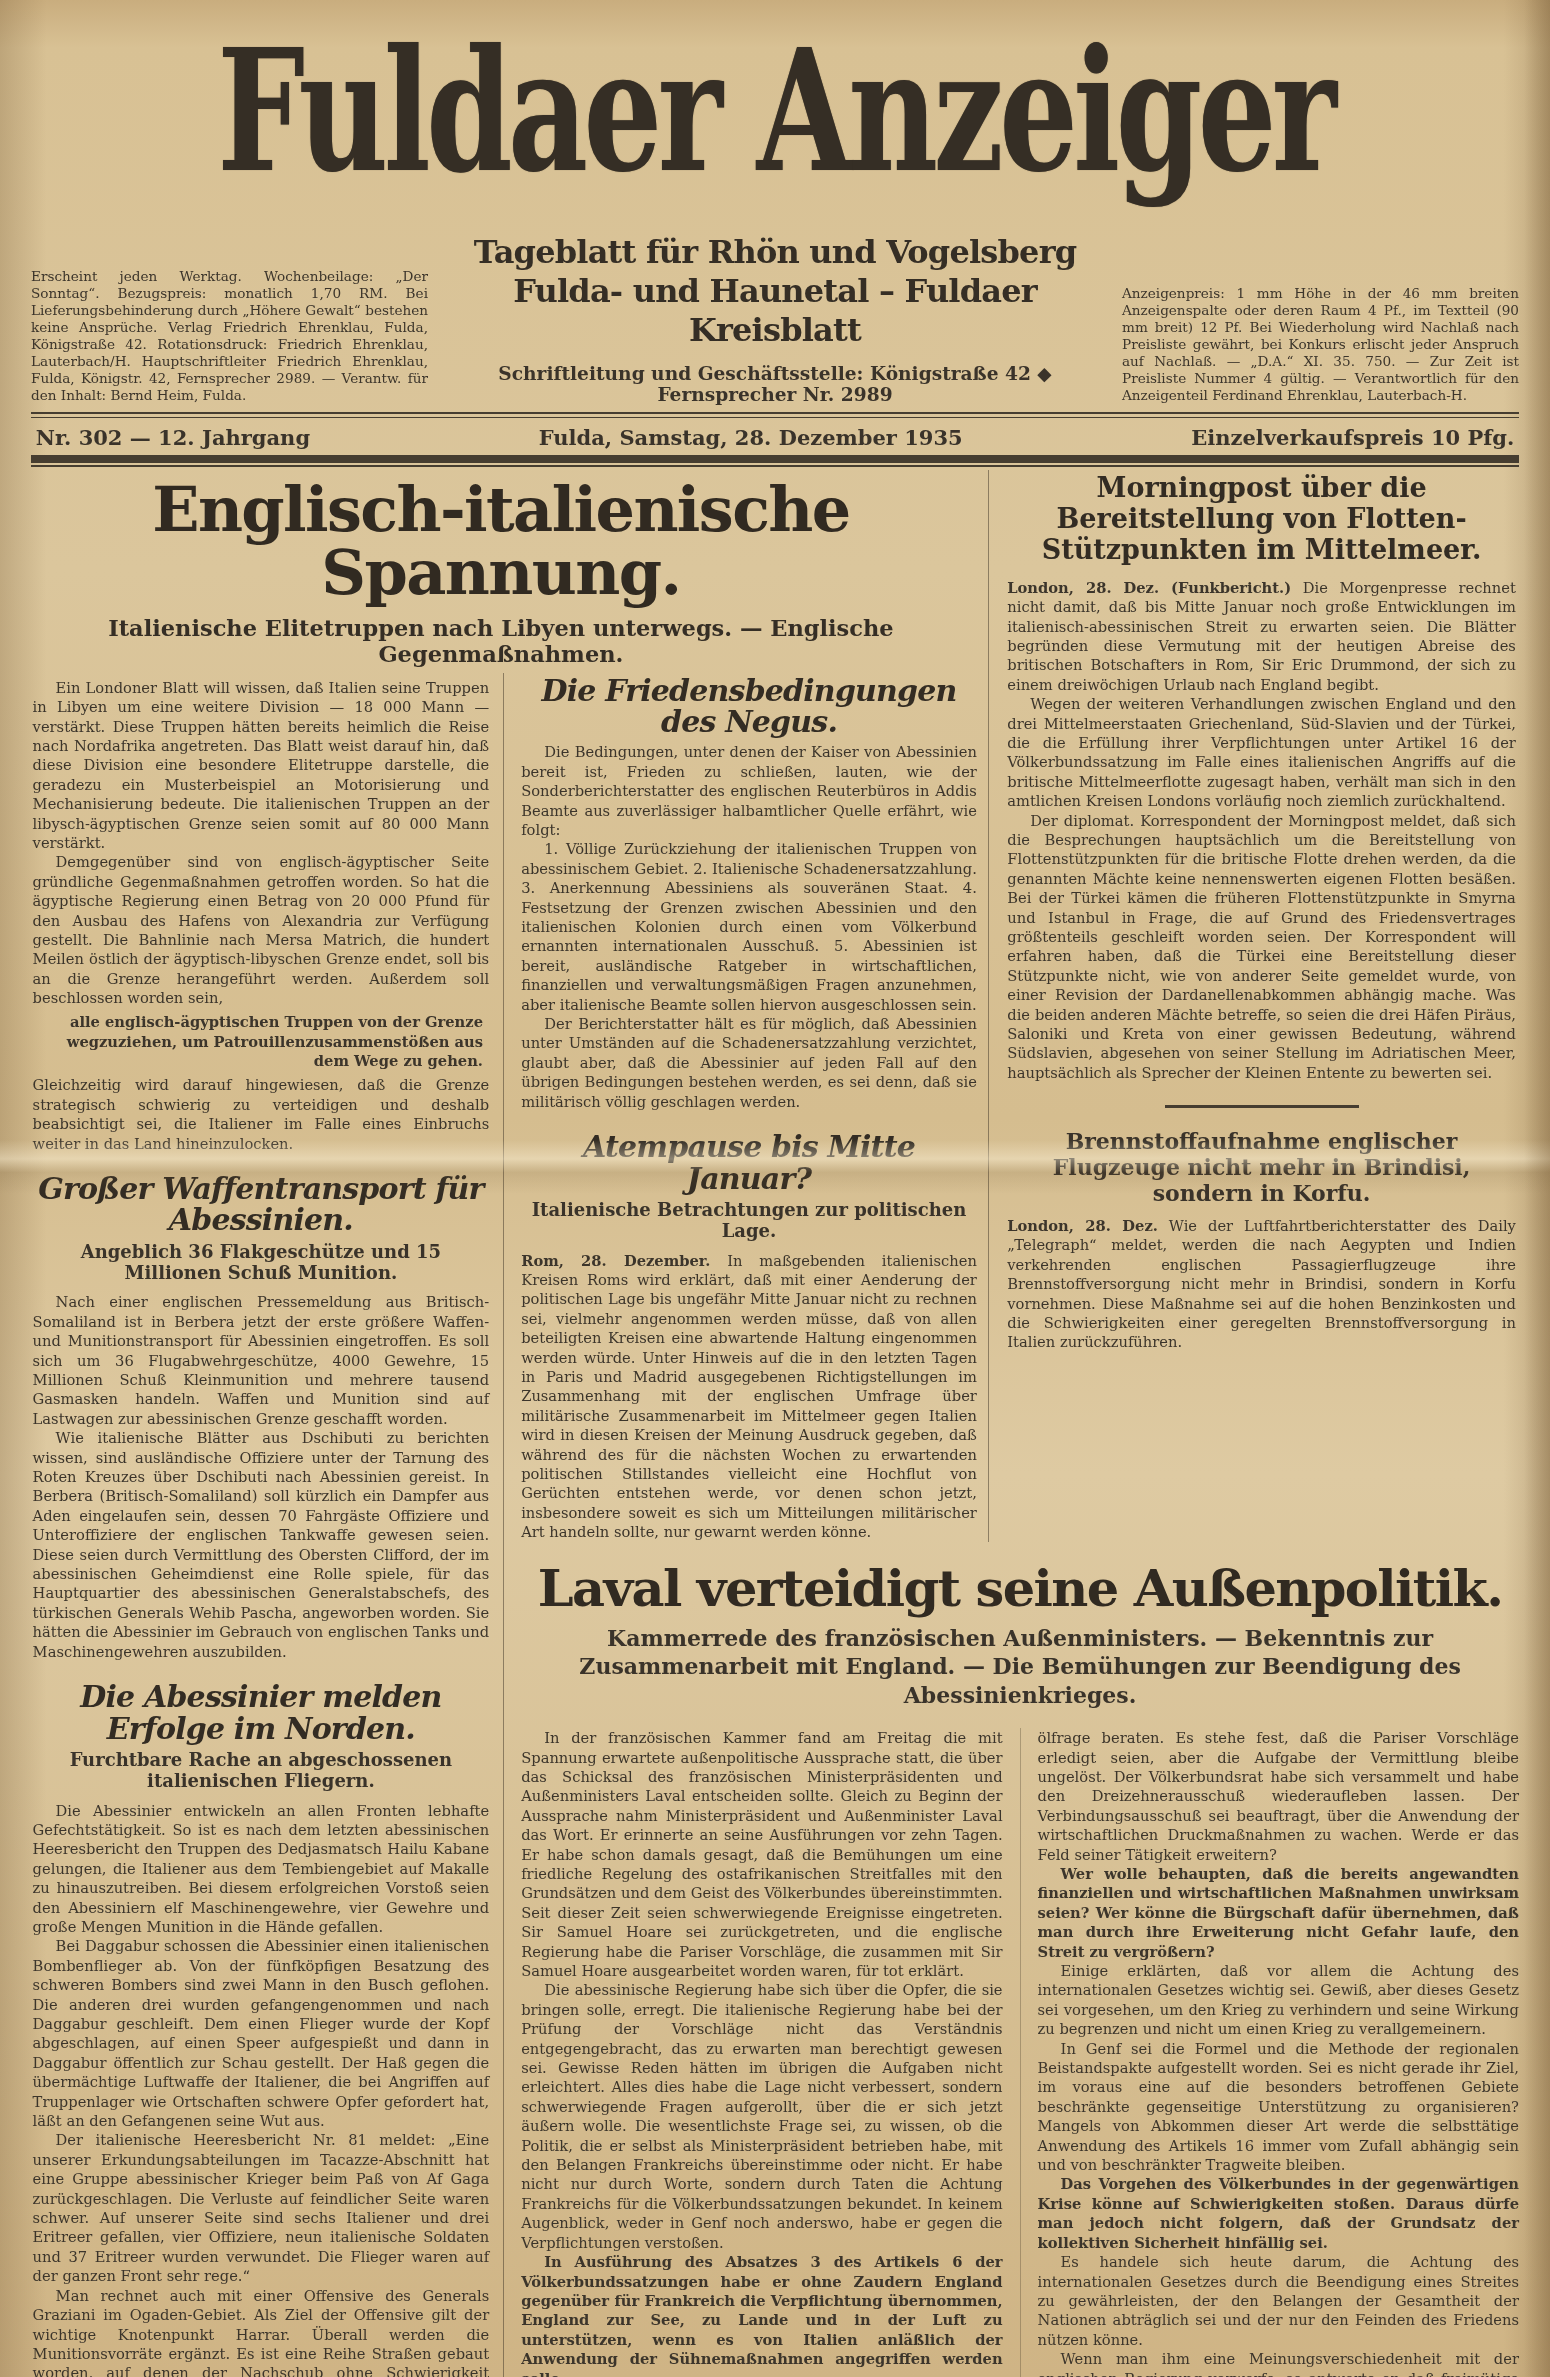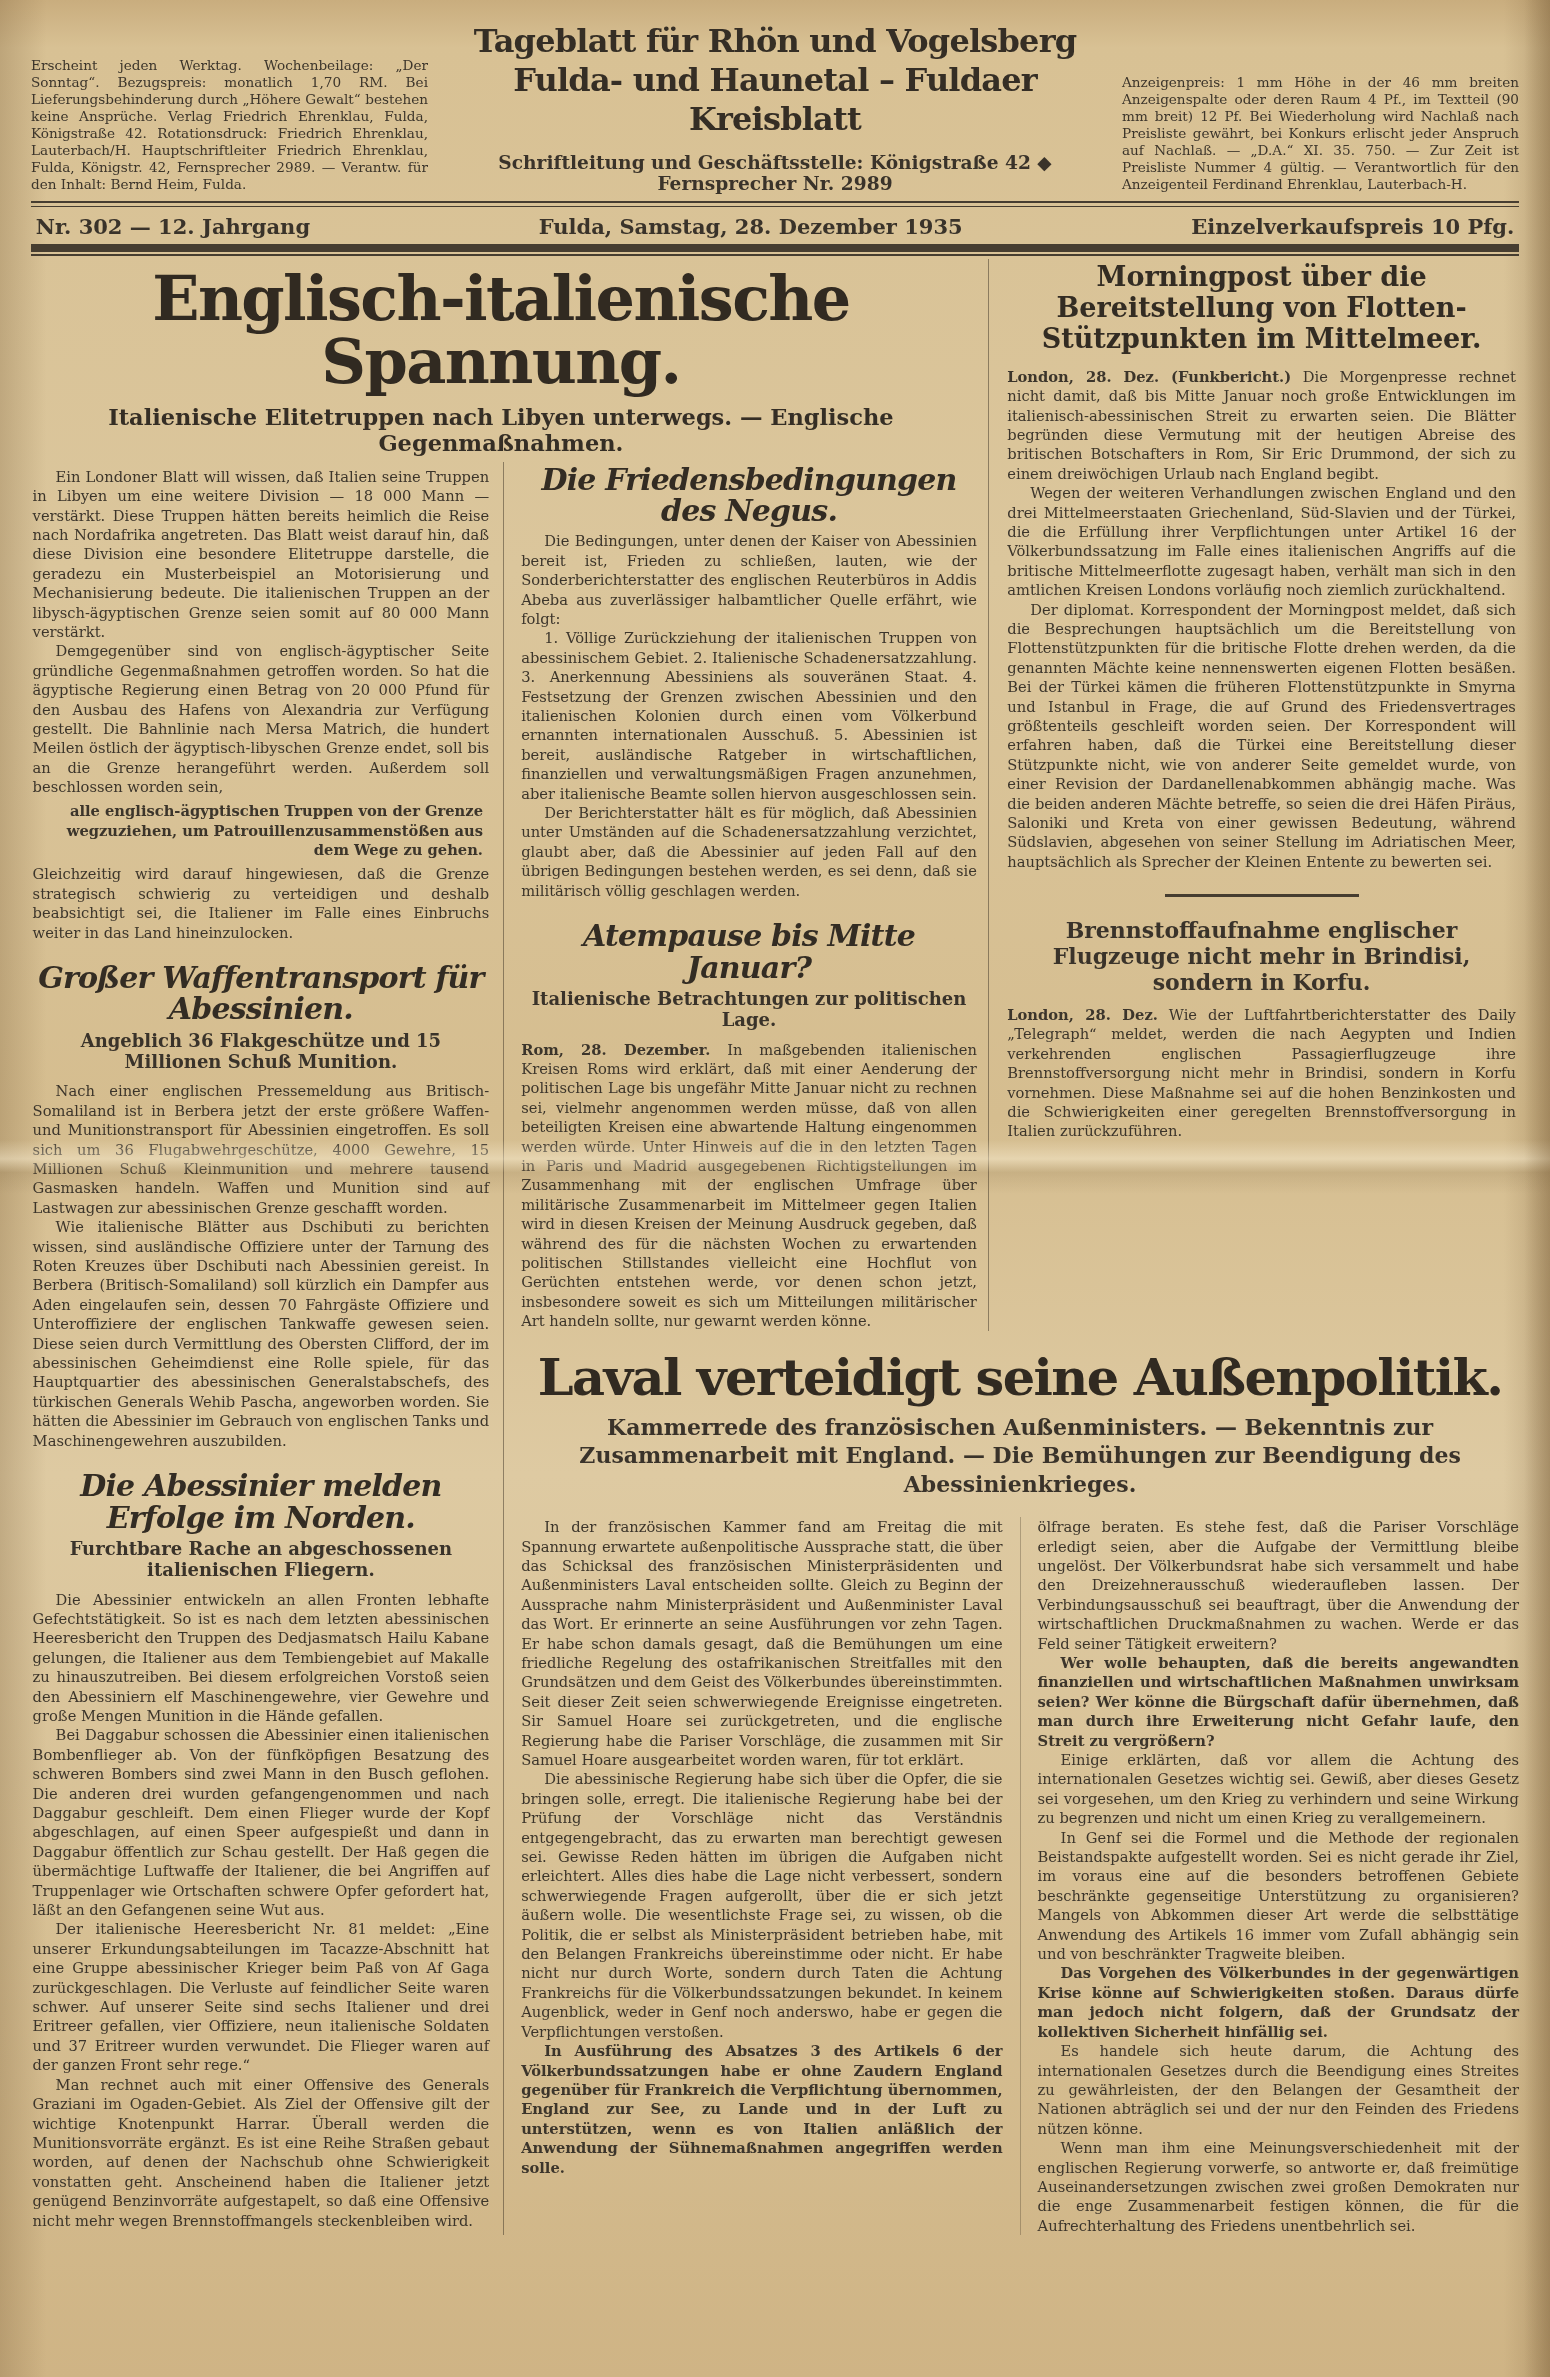--- a/index.html
+++ b/index.html
@@ -67,20 +67,23 @@
   .laval-sub  { font-size:22px; font-weight:bold; text-align:center; line-height:1.3; margin:0 0 18.6px 0; }
   .laval-cols { display:flex; }
   .laval-col  { flex:1; }
   .laval-col.first { padding-right:17px; }
   .laval-col.second { padding-left:17px; border-left:1.6px solid rgba(62,52,38,.3); }
 </style>
 </head>
 <body>
 
 <div class="page">
+  <div class="masthead">
+    <span class="masthead-title">Fuldaer Anzeiger</span>
+  </div>
 
   <div class="header-row">
     <div class="hbox">Erscheint jeden Werktag. Wochenbeilage: „Der Sonntag“. Bezugspreis: monatlich 1,70 RM. Bei Lieferungsbehinderung durch „Höhere Gewalt“ bestehen keine Ansprüche. Verlag Friedrich Ehrenklau, Fulda, Königstraße 42. Rotationsdruck: Friedrich Ehrenklau, Lauterbach/H. Hauptschriftleiter Friedrich Ehrenklau, Fulda, Königstr. 42, Fernsprecher 2989. — Verantw. für den Inhalt: Bernd Heim, Fulda.</div>
     <div class="hcenter">
       <div class="hc-l1">Tageblatt für Rhön und Vogelsberg</div>
       <div class="hc-l2">Fulda- und Haunetal – Fuldaer Kreisblatt</div>
       <div class="hc-l3">Schriftleitung und Geschäftsstelle: Königstraße 42 ◆ Fernsprecher Nr. 2989</div>
     </div>
     <div class="hbox">Anzeigenpreis: 1 mm Höhe in der 46 mm breiten Anzeigenspalte oder deren Raum 4 Pf., im Textteil (90 mm breit) 12 Pf. Bei Wiederholung wird Nachlaß nach Preisliste gewährt, bei Konkurs erlischt jeder Anspruch auf Nachlaß. — „D.A.“ XI. 35. 750. — Zur Zeit ist Preisliste Nummer 4 gültig. — Verantwortlich für den Anzeigenteil Ferdinand Ehrenklau, Lauterbach-H.</div>
   </div>
@@ -118,21 +121,21 @@
       <h3 class="subhead">Furchtbare Rache an abgeschossenen italienischen Fliegern.</h3>
       <p class="body">Die Abessinier entwickeln an allen Fronten lebhafte Gefechtstätigkeit. So ist es nach dem letzten abessinischen Heeresbericht den Truppen des Dedjasmatsch Hailu Kabane gelungen, die Italiener aus dem Tembiengebiet auf Makalle zu hinauszutreiben. Bei diesem erfolgreichen Vorstoß seien den Abessiniern elf Maschinengewehre, vier Gewehre und große Mengen Munition in die Hände gefallen.</p>
       <p class="body">Bei Daggabur schossen die Abessinier einen italienischen Bombenflieger ab. Von der fünfköpfigen Besatzung des schweren Bombers sind zwei Mann in den Busch geflohen. Die anderen drei wurden gefangengenommen und nach Daggabur geschleift. Dem einen Flieger wurde der Kopf abgeschlagen, auf einen Speer aufgespießt und dann in Daggabur öffentlich zur Schau gestellt. Der Haß gegen die übermächtige Luftwaffe der Italiener, die bei Angriffen auf Truppenlager wie Ortschaften schwere Opfer gefordert hat, läßt an den Gefangenen seine Wut aus.</p>
       <p class="body">Der italienische Heeresbericht Nr. 81 meldet: „Eine unserer Erkundungsabteilungen im Tacazze-Abschnitt hat eine Gruppe abessinischer Krieger beim Paß von Af Gaga zurückgeschlagen. Die Verluste auf feindlicher Seite waren schwer. Auf unserer Seite sind sechs Italiener und drei Eritreer gefallen, vier Offiziere, neun italienische Soldaten und 37 Eritreer wurden verwundet. Die Flieger waren auf der ganzen Front sehr rege.“</p>
       <p class="body">Man rechnet auch mit einer Offensive des Generals Graziani im Ogaden-Gebiet. Als Ziel der Offensive gilt der wichtige Knotenpunkt Harrar. Überall werden die Munitionsvorräte ergänzt. Es ist eine Reihe Straßen gebaut worden, auf denen der Nachschub ohne Schwierigkeit vonstatten geht. Anscheinend haben die Italiener jetzt genügend Benzinvorräte aufgestapelt, so daß eine Offensive nicht mehr wegen Brennstoffmangels steckenbleiben wird.</p>
 
     </div>
 
     <div class="area-mid">
       <h2 class="section" style="margin-top:0;">Die Friedensbedingungen des Negus.</h2>
-      <p class="body">Die Bedingungen, unter denen der Kaiser von Abessinien bereit ist, Frieden zu schließen, lauten, wie der Sonderberichterstatter des englischen Reuterbüros in Addis Abeba aus zuverlässiger halbamtlicher Quelle erfährt, wie folgt:</p>
+      <p class="body">Die Bedingungen, unter denen der Kaiser von Abessinien bereit ist, Frieden zu schließen, lauten, wie der Sonderberichterstatter des englischen Reuterbüros in Addis Beamte aus zuverlässiger halbamtlicher Quelle erfährt, wie folgt:</p>
       <p class="body">1. Völlige Zurückziehung der italienischen Truppen von abessinischem Gebiet. 2. Italienische Schadenersatzzahlung. 3. Anerkennung Abessiniens als souveränen Staat. 4. Festsetzung der Grenzen zwischen Abessinien und den italienischen Kolonien durch einen vom Völkerbund ernannten internationalen Ausschuß. 5. Abessinien ist bereit, ausländische Ratgeber in wirtschaftlichen, finanziellen und verwaltungsmäßigen Fragen anzunehmen, aber italienische Beamte sollen hiervon ausgeschlossen sein.</p>
       <p class="body">Der Berichterstatter hält es für möglich, daß Abessinien unter Umständen auf die Schadenersatzzahlung verzichtet, glaubt aber, daß die Abessinier auf jeden Fall auf den übrigen Bedingungen bestehen werden, es sei denn, daß sie militärisch völlig geschlagen werden.</p>
 
       <h2 class="section">Atempause bis Mitte Januar?</h2>
       <h3 class="subhead">Italienische Betrachtungen zur politischen Lage.</h3>
       <p class="body noindent">
         <strong>Rom, 28. Dezember.</strong>
         <span>In maßgebenden italienischen Kreisen Roms wird erklärt, daß mit einer Aenderung der politischen Lage bis ungefähr Mitte Januar nicht zu rechnen sei, vielmehr angenommen werden müsse, daß von allen beteiligten Kreisen eine abwartende Haltung eingenommen werden würde. Unter Hinweis auf die in den letzten Tagen in Paris und Madrid ausgegebenen Richtigstellungen im Zusammenhang mit der englischen Umfrage über militärische Zusammenarbeit im Mittelmeer gegen Italien wird in diesen Kreisen der Meinung Ausdruck gegeben, daß während des für die nächsten Wochen zu erwartenden politischen Stillstandes vielleicht eine Hochflut von Gerüchten entstehen werde, vor denen schon jetzt, insbesondere soweit es sich um Mitteilungen militärischer Art handeln sollte, nur gewarnt werden könne.</span>
       </p>
     </div>

